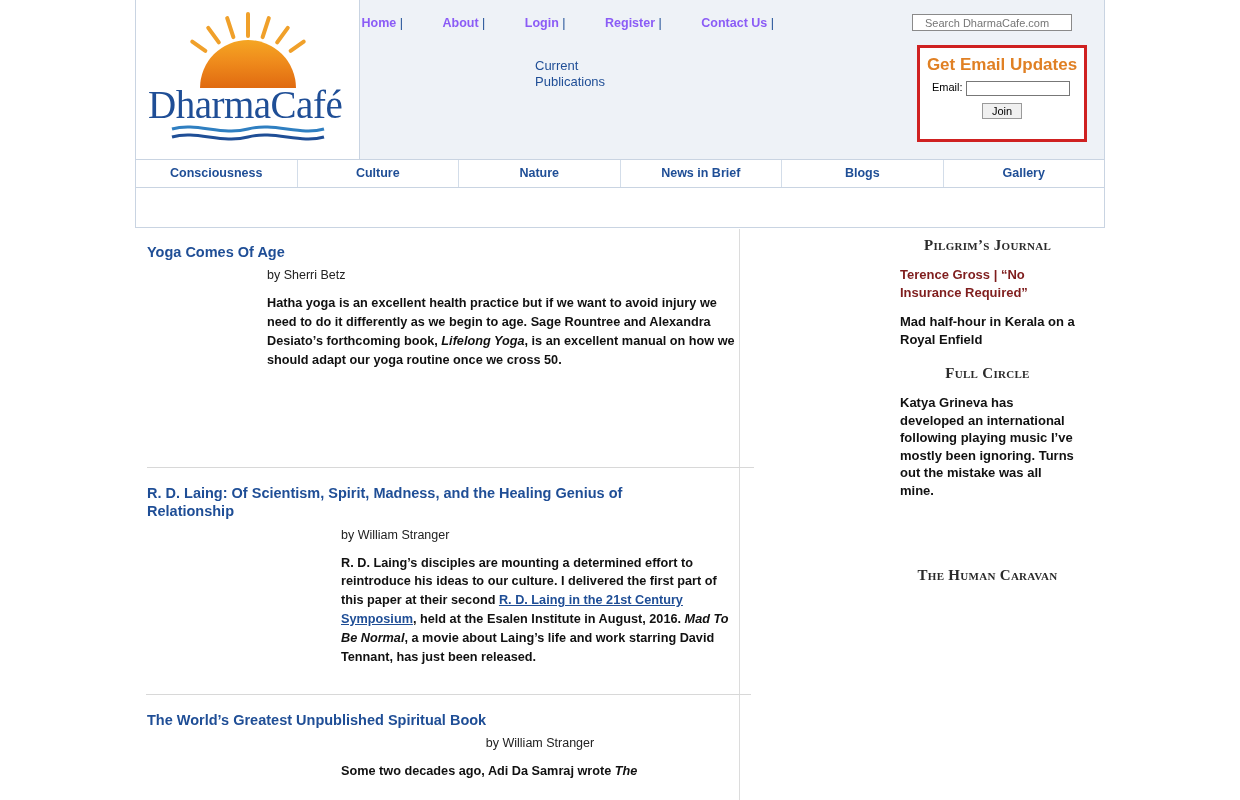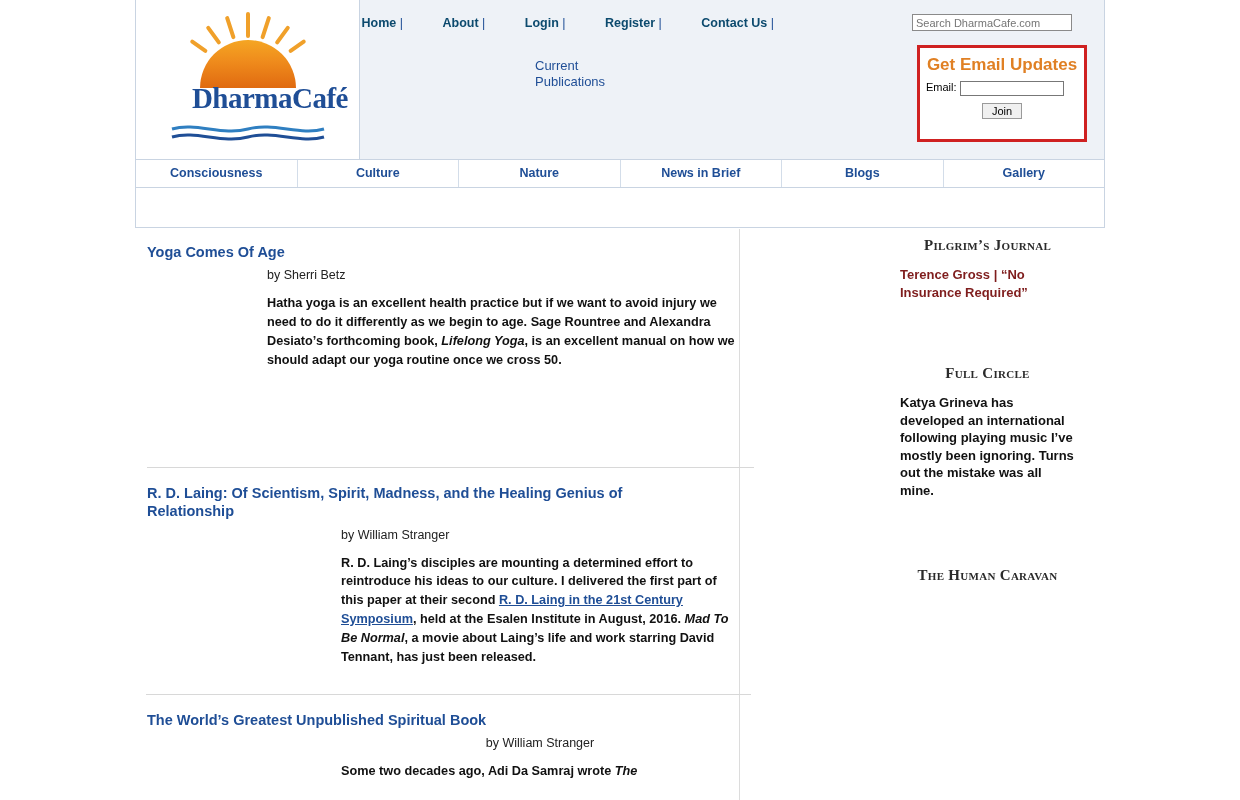--- a/index.html
+++ b/index.html
@@ -62,24 +62,24 @@
     position: absolute;
     background: #f0a02a;
     transform-origin: 50% 100%;
     border-radius: 2px;
   }
   .logo-text {
     position: absolute;
     left: 0;
     top: 72px;
     width: 200px;
-    text-align: right;
+    text-align: left;
     font-family: "Liberation Serif", serif;
-    font-size: 29px;
-    font-weight: bold;
+    font-size: 39px;
+    font-weight: normal;
     color: #1f4e96;
     letter-spacing: -0.5px;
   }
   .wave {
     position: absolute;
     left: 22px;
     top: 112px;
     width: 156px;
     height: 22px;
   }
@@ -90,36 +90,36 @@
   .topnav {
     position: absolute;
     right: 330px;
     top: 16px;
     font-size: 12.5px;
     font-weight: bold;
     color: #1f4e96;
     white-space: nowrap;
   }
   .topnav a {
-    color: #0c4a6e;
+    color: #8b5cf6;
     text-decoration: none;
     padding-left: 36px;
   }
   .topnav .sep { color: #1f4e96; font-weight: normal; }
   .search-box {
     position: absolute;
     right: 32px;
     top: 14px;
     width: 160px;
     height: 17px;
     border: 1px solid #8a8a8a;
     background: #fff;
     font-size: 11px;
     color: #555;
-    padding: 0 3px;
+    padding: 0 12px;
     box-sizing: border-box;
     font-family: "Liberation Sans", sans-serif;
   }
   .current-pub {
     position: absolute;
     left: 175px;
     top: 58px;
     width: 150px;
     font-size: 13px;
     font-weight: normal;
@@ -144,21 +144,21 @@
     font-size: 17px;
     font-weight: bold;
     color: #e08024;
     line-height: 1.25;
   }
   .email-row {
     margin-top: 6px;
     font-size: 11px;
     color: #000;
     text-align: left;
-    padding-left: 6px;
+    padding-left: 12px;
   }
   .email-input {
     width: 104px;
     height: 15px;
     border: 1px solid #777;
     font-size: 11px;
     vertical-align: middle;
     box-sizing: border-box;
     font-family: "Liberation Sans", sans-serif;
   }
@@ -386,20 +386,21 @@
         </div>
       </div>
 
     </div>
 
     <div class="col-side">
 
       <div class="side-sec" style="position:absolute; left:160px; top:8px; width:175px;">
         <div class="side-head">Pilgrim’s Journal</div>
         <div class="side-link" style="margin-top:12px;">Terence Gross | “No Insurance Required”</div>
+        <div class="side-text">Mad half-hour in Kerala on a Royal Enfield</div>
       </div>
 
       <div class="side-sec" style="position:absolute; left:160px; top:136px; width:175px;">
         <div class="side-head">Full Circle</div>
         <div class="side-text">Katya Grineva has developed an international following playing music I’ve mostly been ignoring. Turns out the mistake was all mine.</div>
       </div>
 
       <div class="side-sec" style="position:absolute; left:160px; top:338px; width:175px;">
         <div class="side-head">The Human Caravan</div>
       </div>

